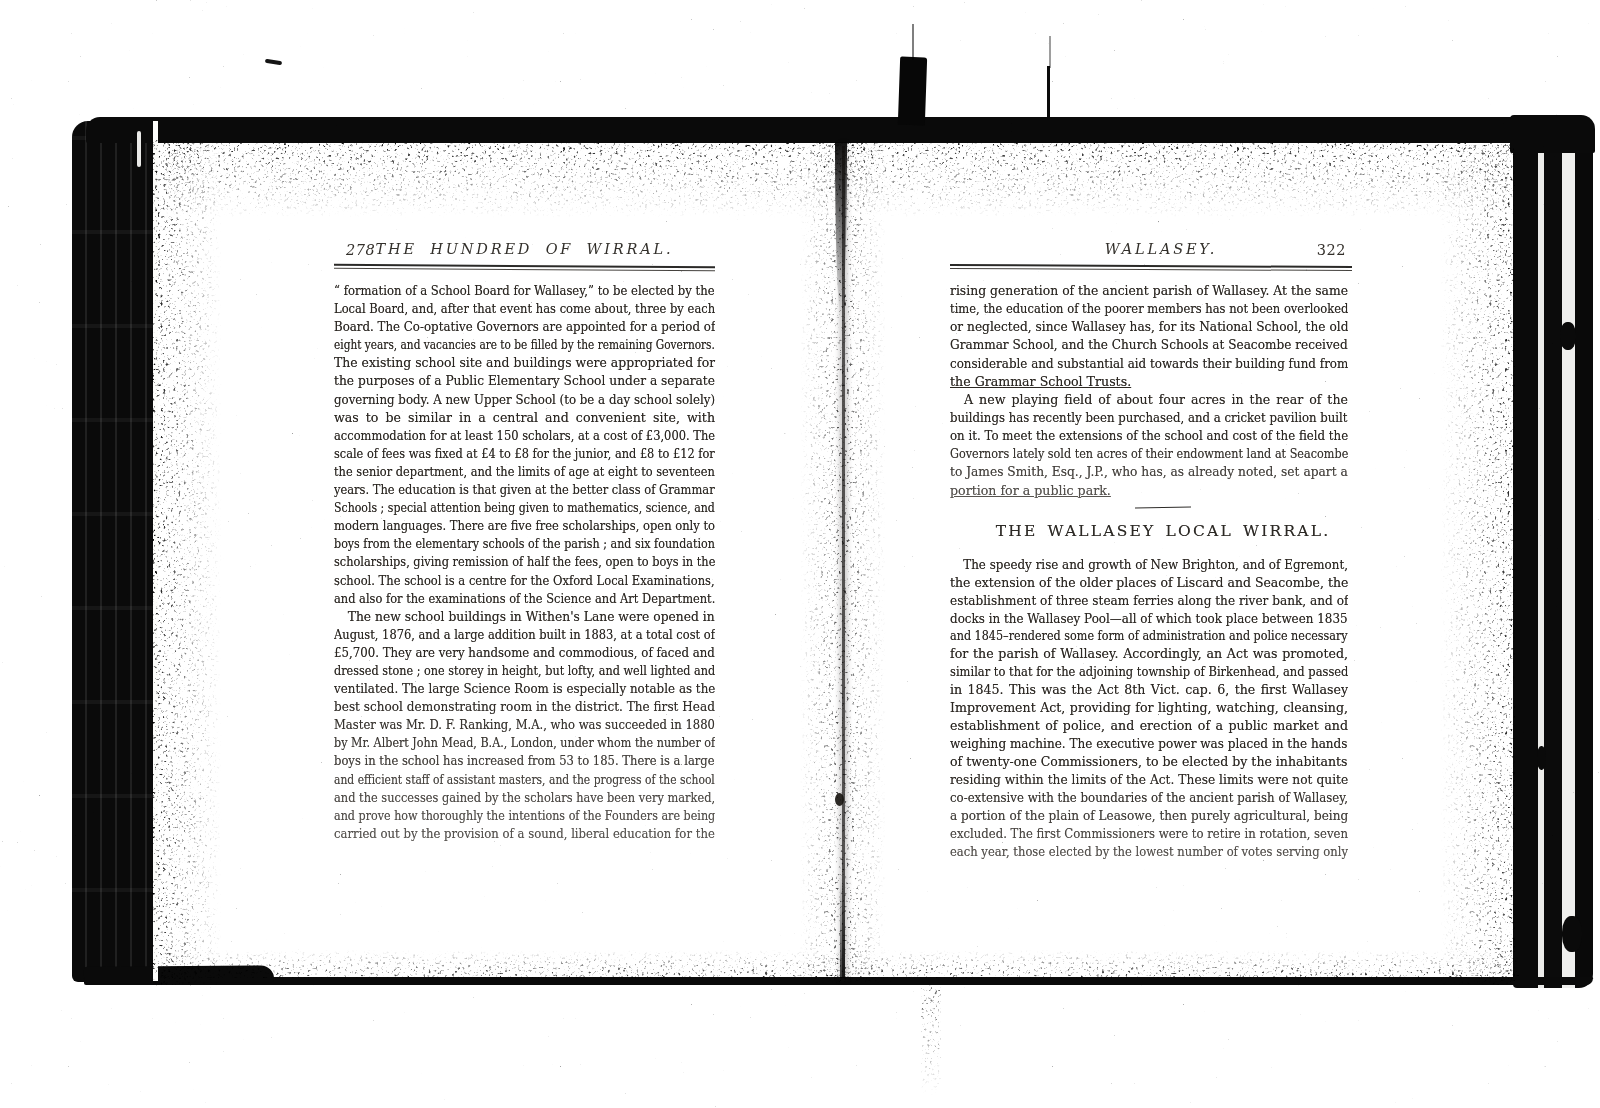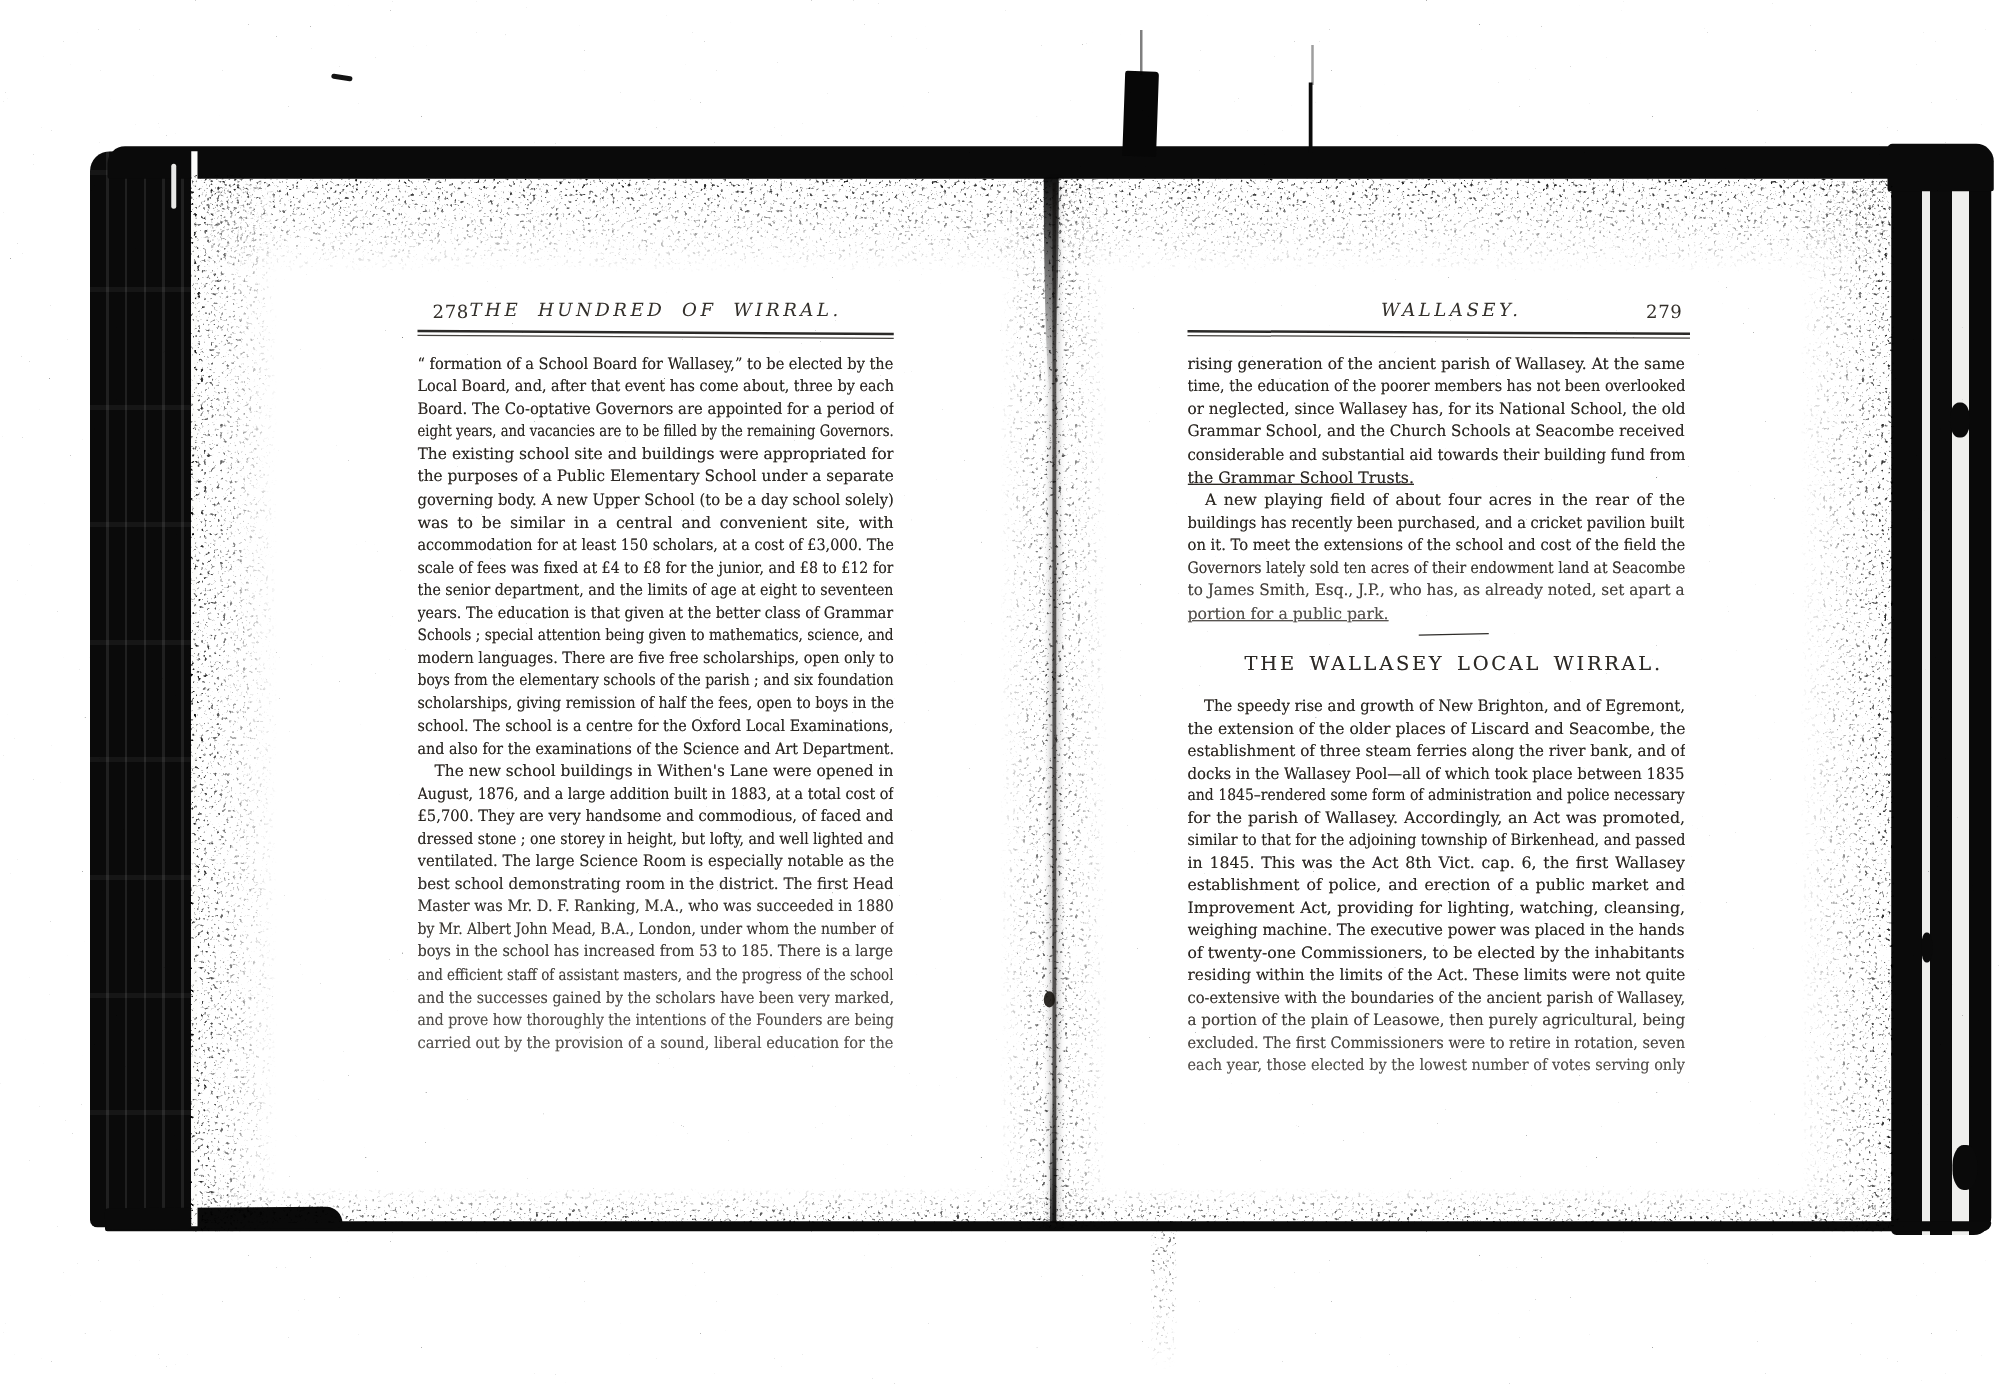--- a/index.html
+++ b/index.html
@@ -51,21 +51,21 @@
 
   .noise-layer { left:0; top:0; z-index:3; pointer-events:none; }
 
   
   .page { z-index:5; }
   .page-left  { left:334px; top:240px; width:381px; }
   .page-right { left:950px; top:240px; width:398px; }
 
   .pagehead { position:relative; display:block; height:22px; width:100%; }
   .pagenum { font-size:14.5px; color:#332f2a; letter-spacing:0.5px; top:2px; }
-  .pn-left { left:12px; }
+  .pn-left { left:12px;font-style:italic; }
   .pn-right { right:2px; }
   .runtitle {
     left:0; right:0; top:1px; text-align:center;
     font-style:italic; font-size:14.5px; letter-spacing:2.8px; word-spacing:6px;
     color:#33302b; white-space:nowrap;
   }
   .page-right .runtitle { transform:translateX(12px); }
 
   .headrule { position:relative; display:block; margin-top:3px; height:5px; width:100%;
     border-top:2.5px solid #2b2a28; border-bottom:1px solid #45423e; }
@@ -218,21 +218,21 @@
         <div class="line" style="transform-origin: left center; transform: scaleX(0.85426);">and efficient staff of assistant masters, and the progress of the school</div>
         <div class="line" style="transform-origin: left center; transform: scaleX(0.904988);">and the successes gained by the scholars have been very marked,</div>
         <div class="line" style="transform-origin: left center; transform: scaleX(0.886047);">and prove how thoroughly the intentions of the Founders are being</div>
         <div class="line" style="transform-origin: left center; transform: scaleX(0.927007);">carried out by the provision of a sound, liberal education for the</div>
       </div>
   </section>
 
   <section class="page page-right">
     <header class="pagehead">
       <span class="runtitle">WALLASEY.</span>
-      <span class="pagenum pn-right">279</span>
+      <span class="pagenum pn-right">322</span>
     </header>
     <div class="headrule"></div>
     <div class="textblock tb-top">
         <div class="line" style="transform-origin: left center; transform: scaleX(0.982716);">rising generation of the ancient parish of Wallasey.  At the same</div>
         <div class="line" style="transform-origin: left center; transform: scaleX(0.914943);">time, the education of the poorer members has not been overlooked</div>
         <div class="line" style="transform-origin: left center; transform: scaleX(0.96837);">or neglected, since Wallasey has, for its National School, the old</div>
         <div class="line" style="transform-origin: left center; transform: scaleX(0.961353);">Grammar School, and the Church Schools at Seacombe received</div>
         <div class="line" style="transform-origin: left center; transform: scaleX(0.945368);">considerable and substantial aid towards their building fund from</div>
         <div class="line endline">the Grammar School Trusts.</div>
         <div class="line indent">A new playing field of about four acres in the rear of the</div>
@@ -246,22 +246,22 @@
     <h2 class="section-heading">THE WALLASEY LOCAL WIRRAL.</h2>
     <div class="textblock tb-section">
         <div class="line indent" style="transform-origin: left center; transform: scaleX(0.945368);">The speedy rise and growth of New Brighton, and of Egremont,</div>
         <div class="line" style="transform-origin: left center; transform: scaleX(0.99005);">the extension of the older places of Liscard and Seacombe, the</div>
         <div class="line" style="transform-origin: left center; transform: scaleX(0.961353);">establishment of three steam ferries along the river bank, and of</div>
         <div class="line" style="transform-origin: left center; transform: scaleX(0.947619);">docks in the Wallasey Pool—all of which took place between 1835</div>
         <div class="line" style="transform-origin: left center; transform: scaleX(0.888393);">and 1845–rendered some form of administration and police necessary</div>
         <div class="line">for the parish of Wallasey.  Accordingly, an Act was promoted,</div>
         <div class="line" style="transform-origin: left center; transform: scaleX(0.912844);">similar to that for the adjoining township of Birkenhead, and passed</div>
         <div class="line">in 1845.  This was the Act 8th Vict. cap. 6, the first Wallasey</div>
+        <div class="line">Improvement Act, providing for lighting, watching, cleansing,</div>
         <div class="line">establishment  of  police,  and  erection  of  a  public  market  and</div>
-        <div class="line">Improvement Act, providing for lighting, watching, cleansing,</div>
         <div class="line" style="transform-origin: left center; transform: scaleX(0.956731);">weighing machine.  The executive power was placed in the hands</div>
         <div class="line" style="transform-origin: left center; transform: scaleX(0.995);">of twenty-one Commissioners, to be elected by the inhabitants</div>
         <div class="line" style="transform-origin: left center; transform: scaleX(0.973105);">residing within the limits of the Act.  These limits were not quite</div>
         <div class="line" style="transform-origin: left center; transform: scaleX(0.934272);">co-extensive with the boundaries of the ancient parish of Wallasey,</div>
         <div class="line" style="transform-origin: left center; transform: scaleX(0.959036);">a portion of the plain of Leasowe, then purely agricultural, being</div>
         <div class="line" style="transform-origin: left center; transform: scaleX(0.927739);">excluded.  The first Commissioners were to retire in rotation, seven</div>
         <div class="line" style="transform-origin: left center; transform: scaleX(0.919169);">each year, those elected by the lowest number of votes serving only</div>
       </div>
   </section>
 

